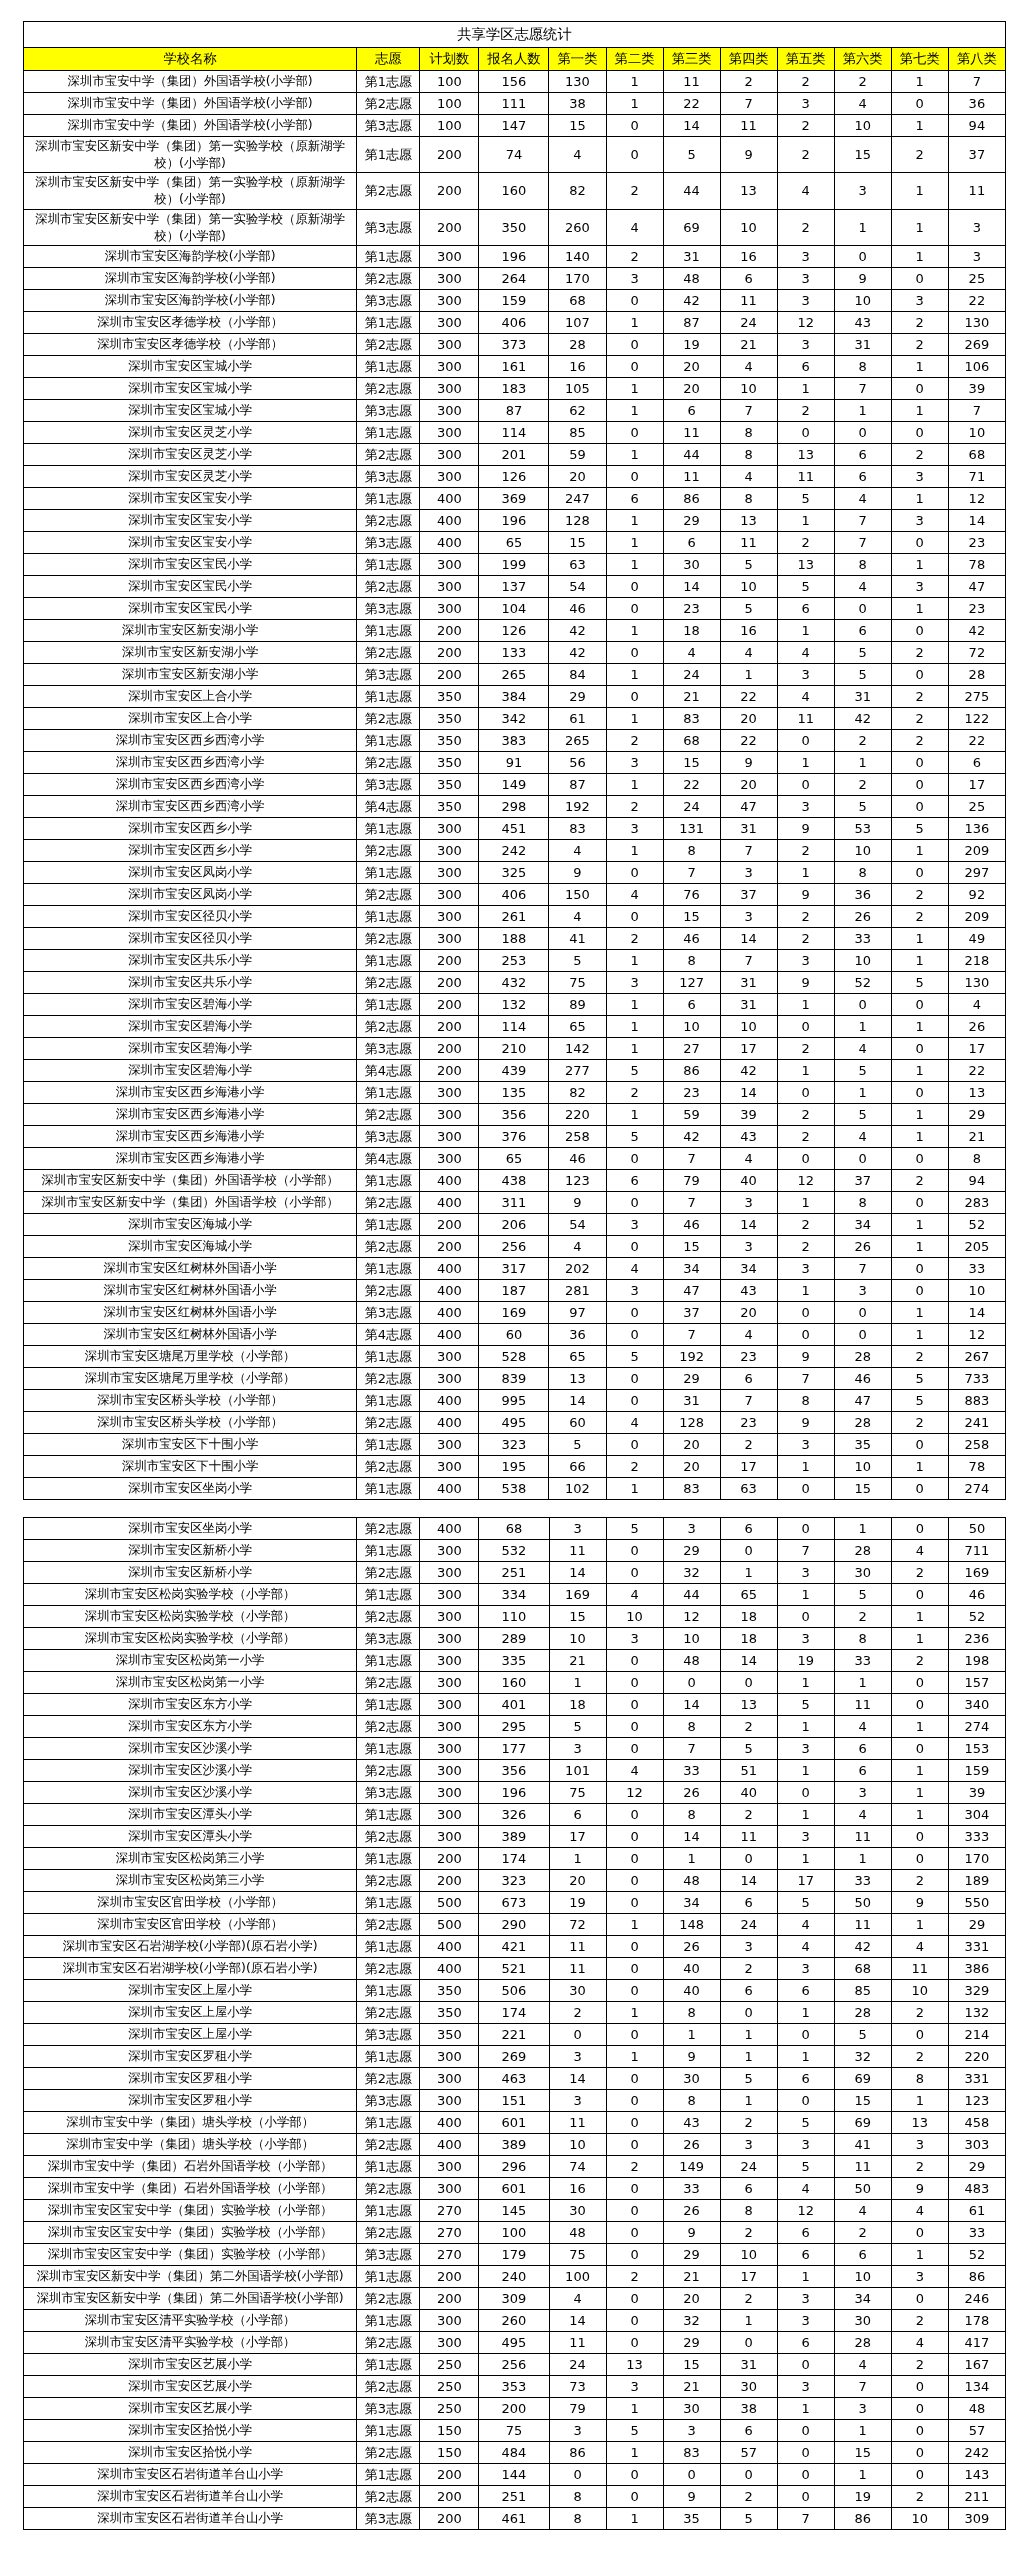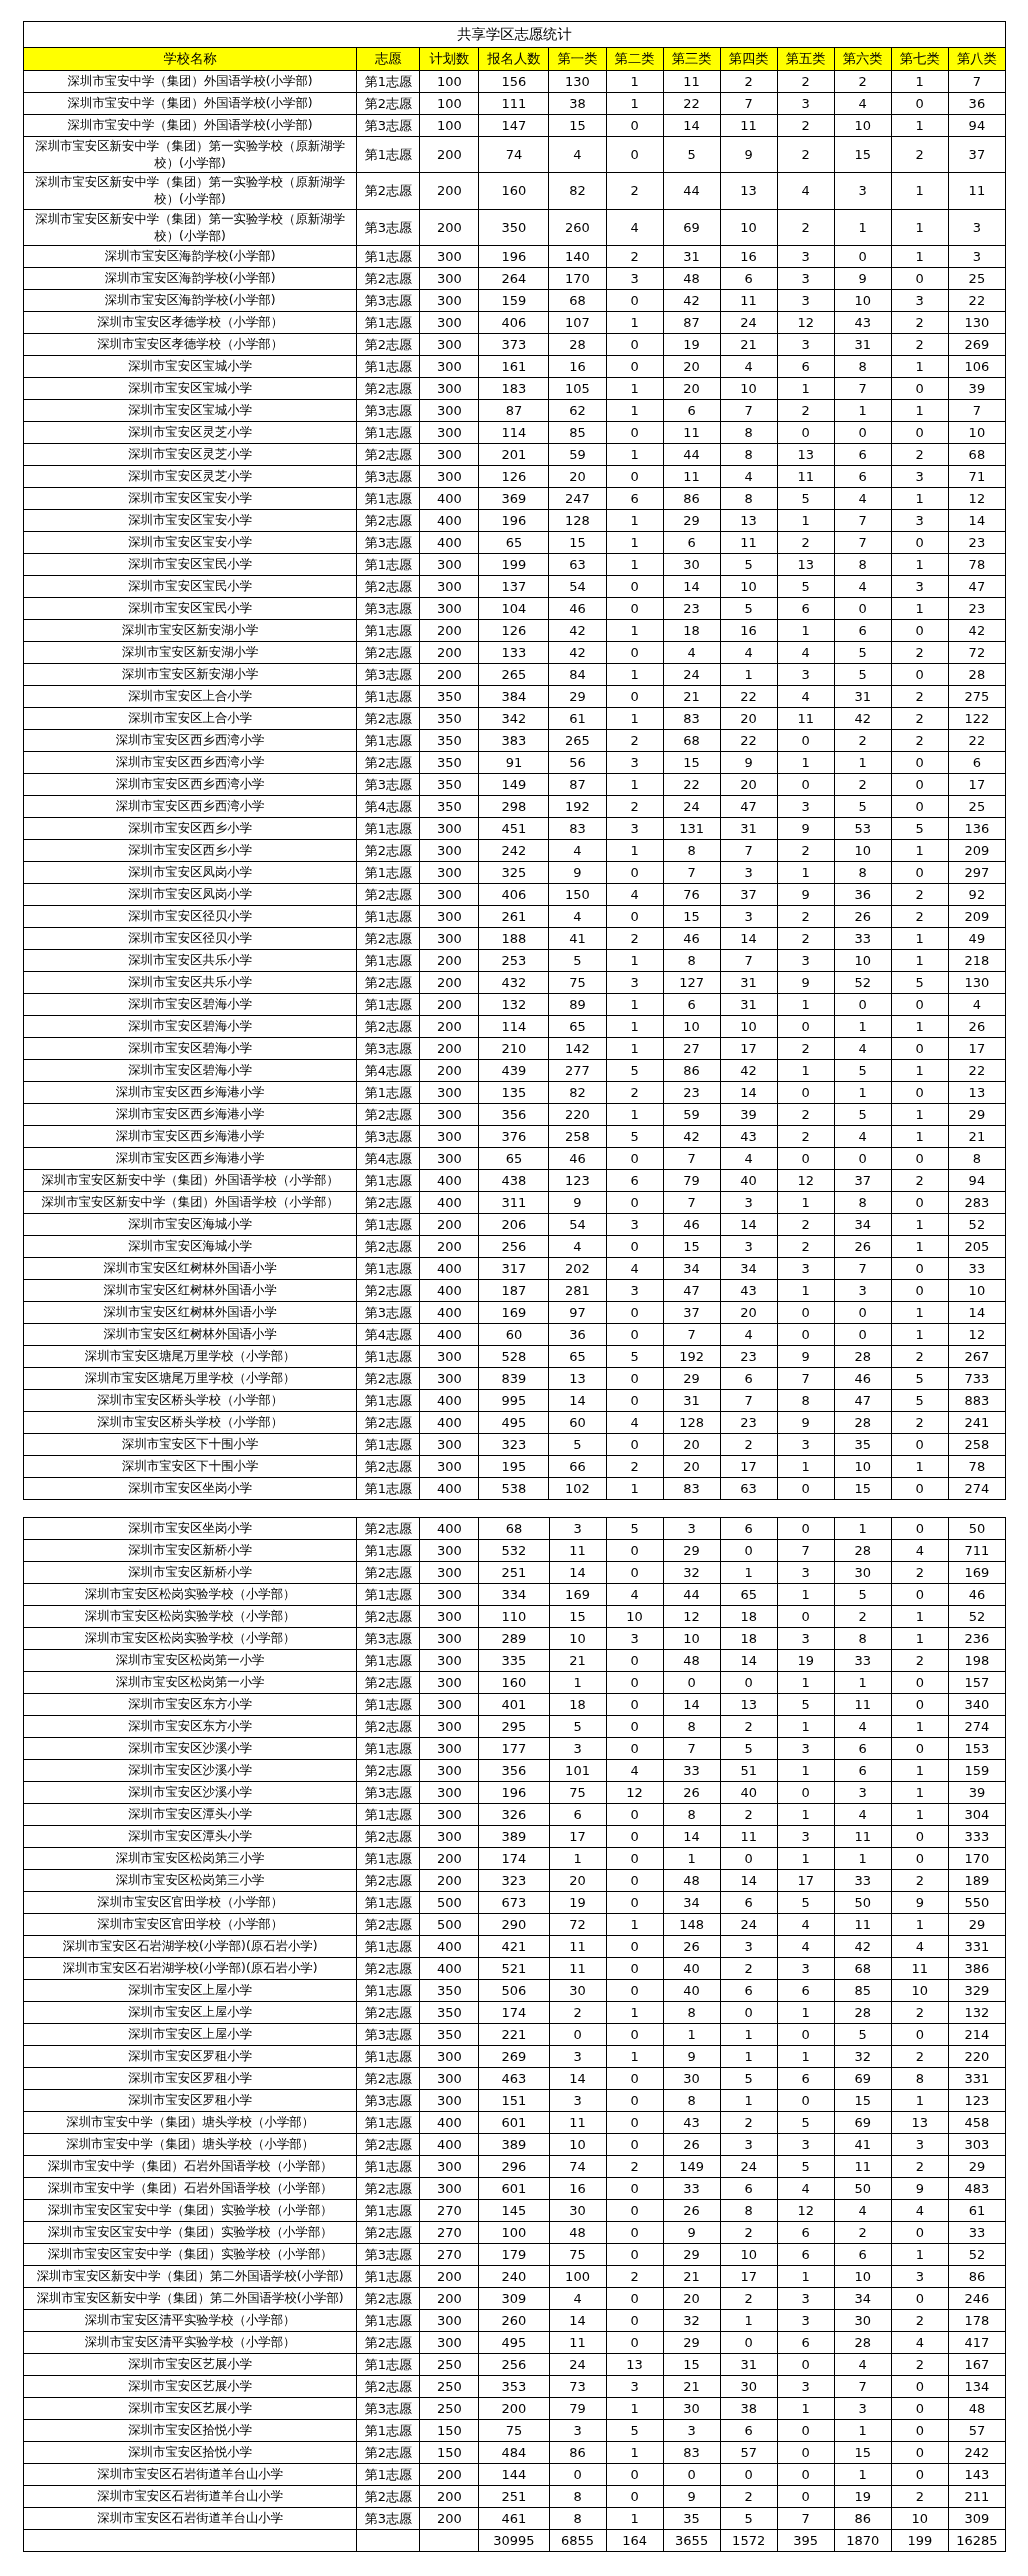--- a/index.html
+++ b/index.html
@@ -1630,31 +1630,17 @@
           <td class="num">461</td>
           <td class="num">8</td>
           <td class="num">1</td>
           <td class="num">35</td>
           <td class="num">5</td>
           <td class="num">7</td>
           <td class="num">86</td>
           <td class="num">10</td>
           <td class="num">309</td>
         </tr>
-        <tr class="totals">
-          <td class="school"></td>
-          <td class="num"></td>
-          <td class="num"></td>
-          <td class="num">30995</td>
-          <td class="num">6855</td>
-          <td class="num">164</td>
-          <td class="num">3655</td>
-          <td class="num">1572</td>
-          <td class="num">395</td>
-          <td class="num">1870</td>
-          <td class="num">199</td>
-          <td class="num">16285</td>
-        </tr>
       </tbody>
   </table>
 
 </div>
 
 
 </body></html>

